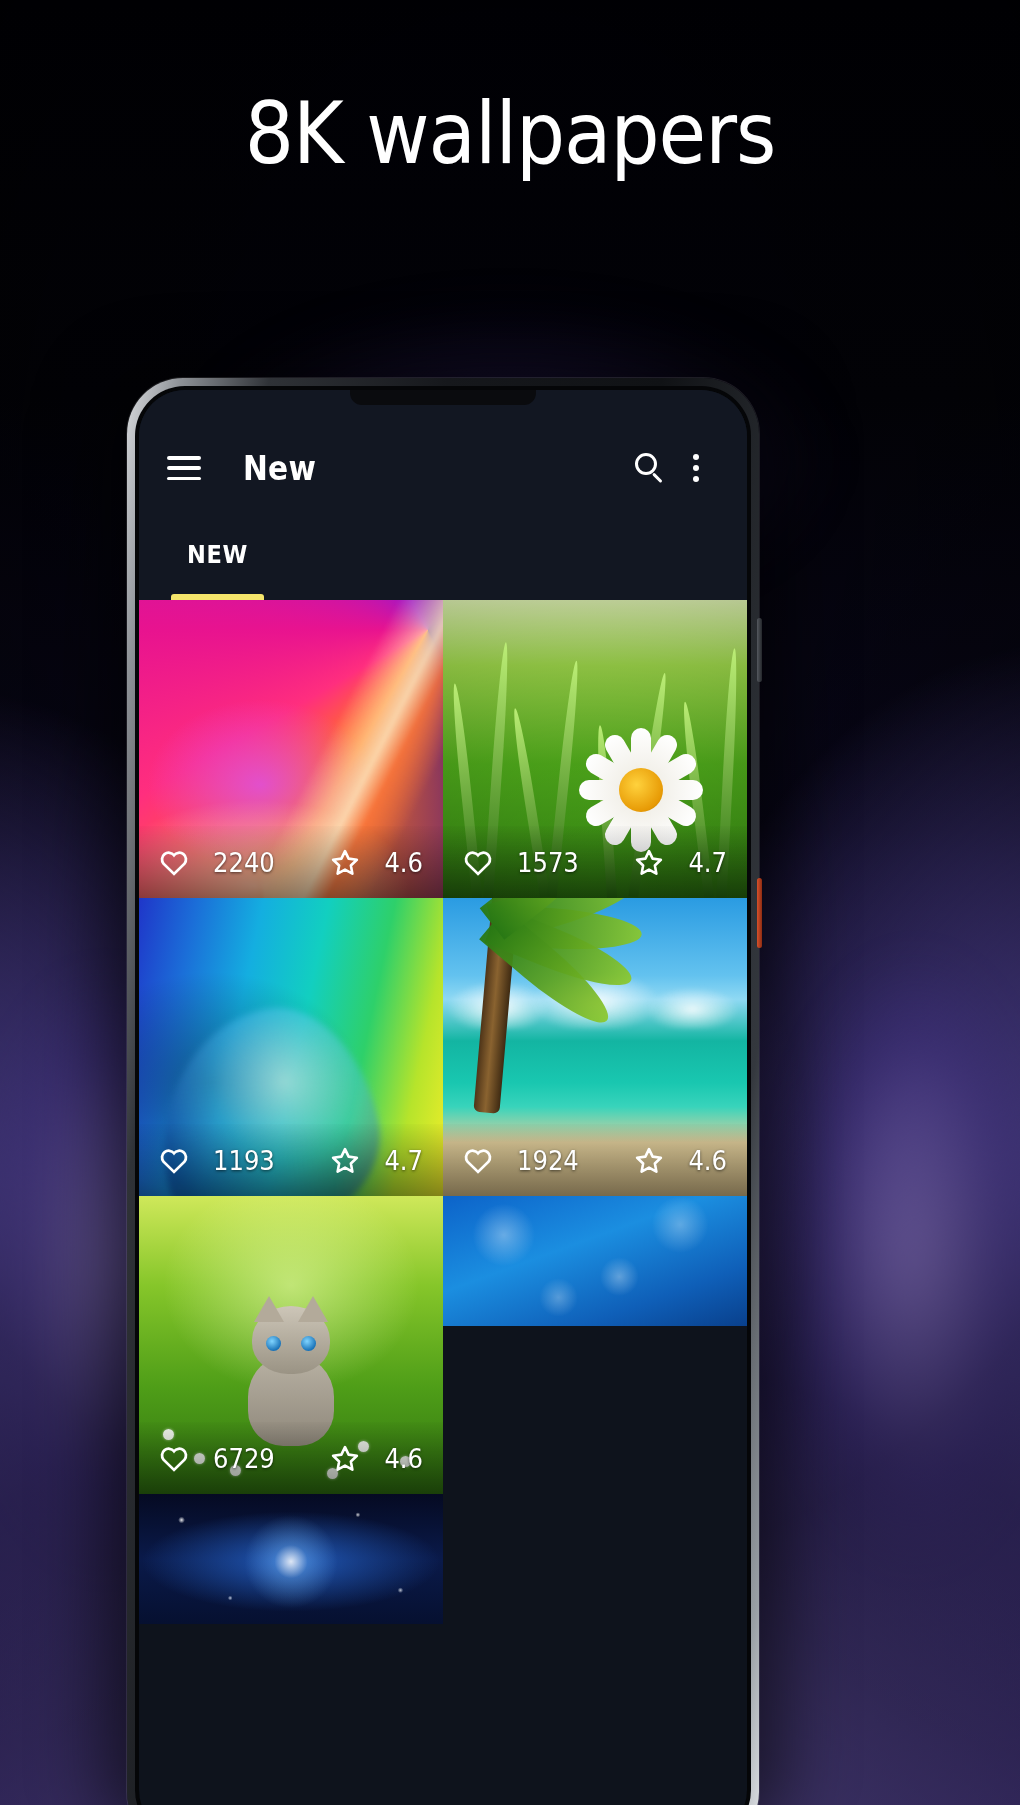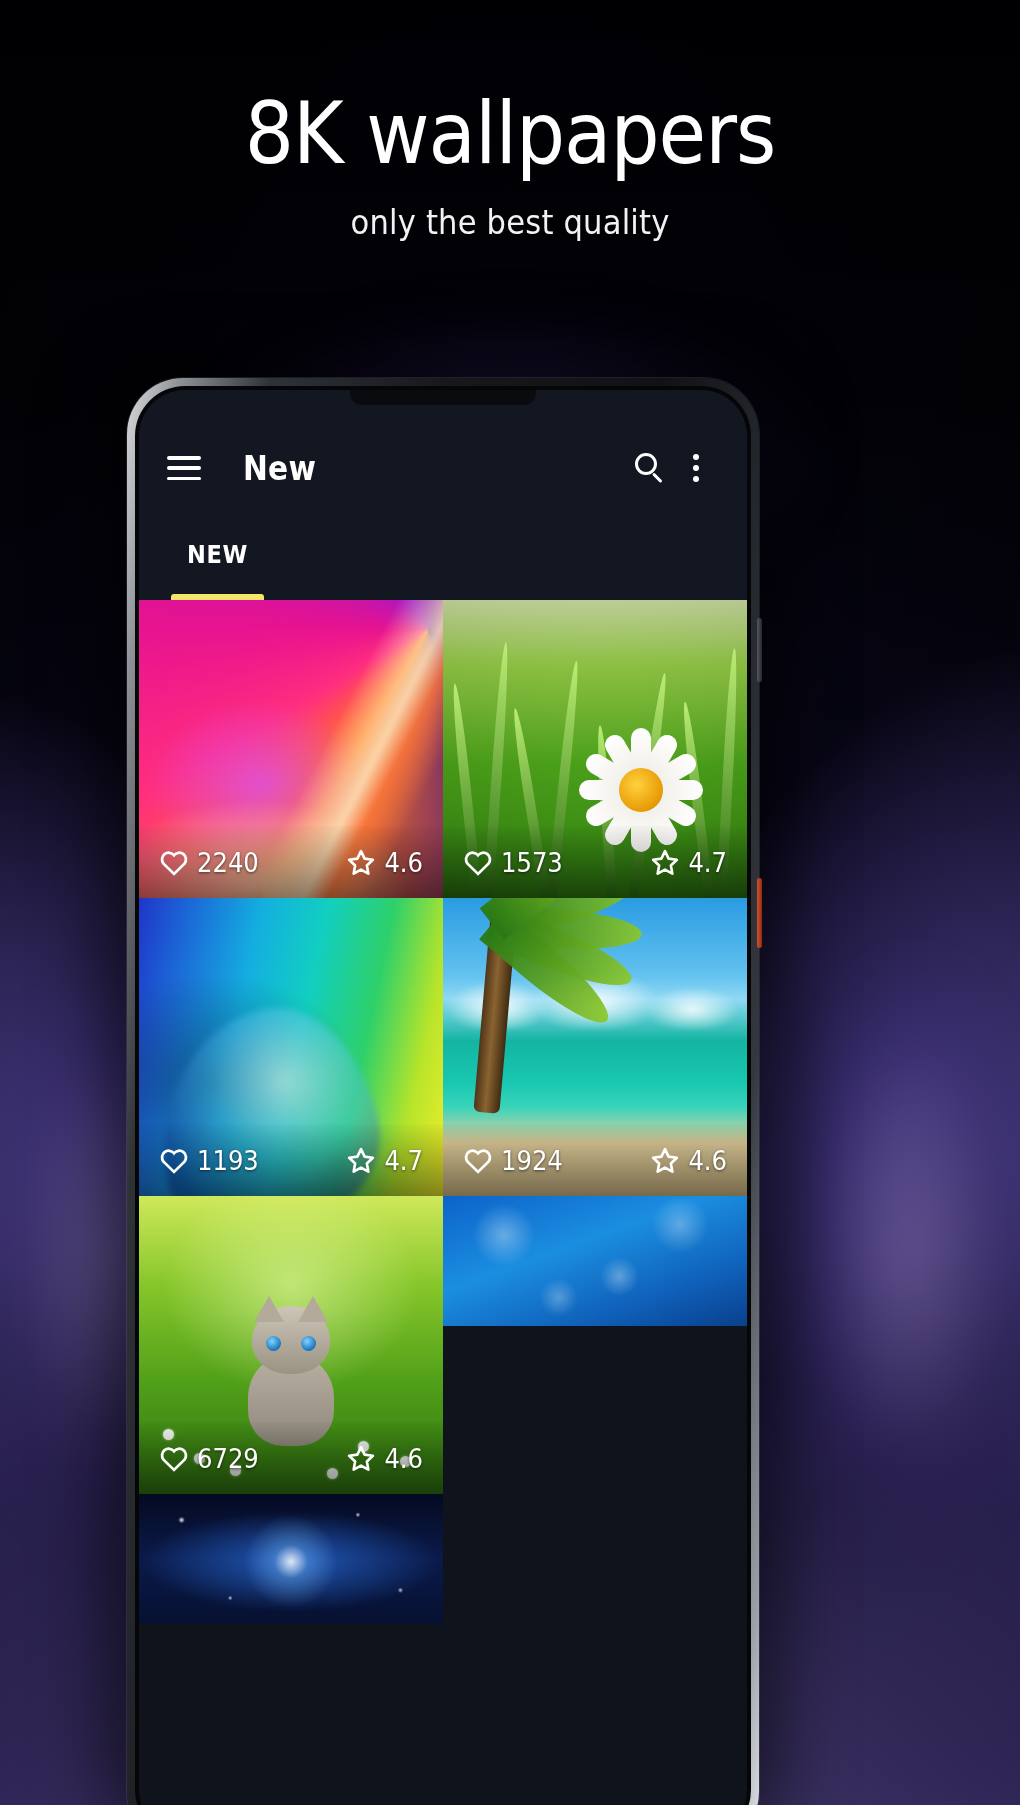--- a/index.html
+++ b/index.html
@@ -137,21 +137,21 @@
   .grid { position:relative; display:flex; flex-wrap:wrap; }
   .cell { position:relative; width:50%; height:298px; overflow:hidden; }
   .cell.short { height:130px; }
   .art { position:absolute; inset:0; }
   .stats {
     position:absolute; left:0; right:0; bottom:0; height:72px;
     background:linear-gradient(180deg, rgba(0,0,0,0.02), rgba(0,0,0,0.45));
     display:flex; align-items:center; justify-content:space-between; padding:0 20px;
     color:#fff;
   }
-  .stat { display:flex; align-items:center; gap:8px; }
+  .stat { display:flex; align-items:center; gap:24px; }
   .stat-val { font-size:27px; font-weight:500; text-shadow:0 1px 3px rgba(0,0,0,0.6);
     font-family:"Liberation Sans Narrow","DejaVu Sans Condensed","Liberation Sans", sans-serif; }
   .heart-ic svg, .star-ic svg { display:block; }
 
   
   .art-abstract {
     background:
       radial-gradient(ellipse 150% 85% at 38% 96%, rgba(255,255,255,0.55), rgba(255,255,255,0) 34%),
       radial-gradient(ellipse 60% 46% at 40% 62%, rgba(214,80,255,0.70), rgba(120,0,180,0) 62%),
       conic-gradient(from 210deg at 95% 10%, #ff7a1a 0deg, #ff2e7e 30deg, #e8138f 60deg, #9d17c9 120deg, #5a0fa8 200deg, #3c0a8a 300deg, #ff7a1a 360deg),
@@ -294,21 +294,20 @@
 <div id="backdrop">
   <div class="bg-base"></div>
   <div class="bg-glow-top"></div>
   <div class="bg-glow-l"></div>
   <div class="bg-glow-r"></div>
   <div class="bg-vig"></div>
 </div>
 
 <div id="headline">
   <div class="title">8K wallpapers</div>
-  <div class="subtitle">only the best quality</div>
 </div>
 
 <div id="phone">
   <div class="phone-shadow"></div>
   <div class="phone-frame">
     <div class="side-btn-vol"></div>
     <div class="side-btn-pwr"></div>
     <div class="phone-inner">
       <div class="screen">
         <div class="notch"></div>

